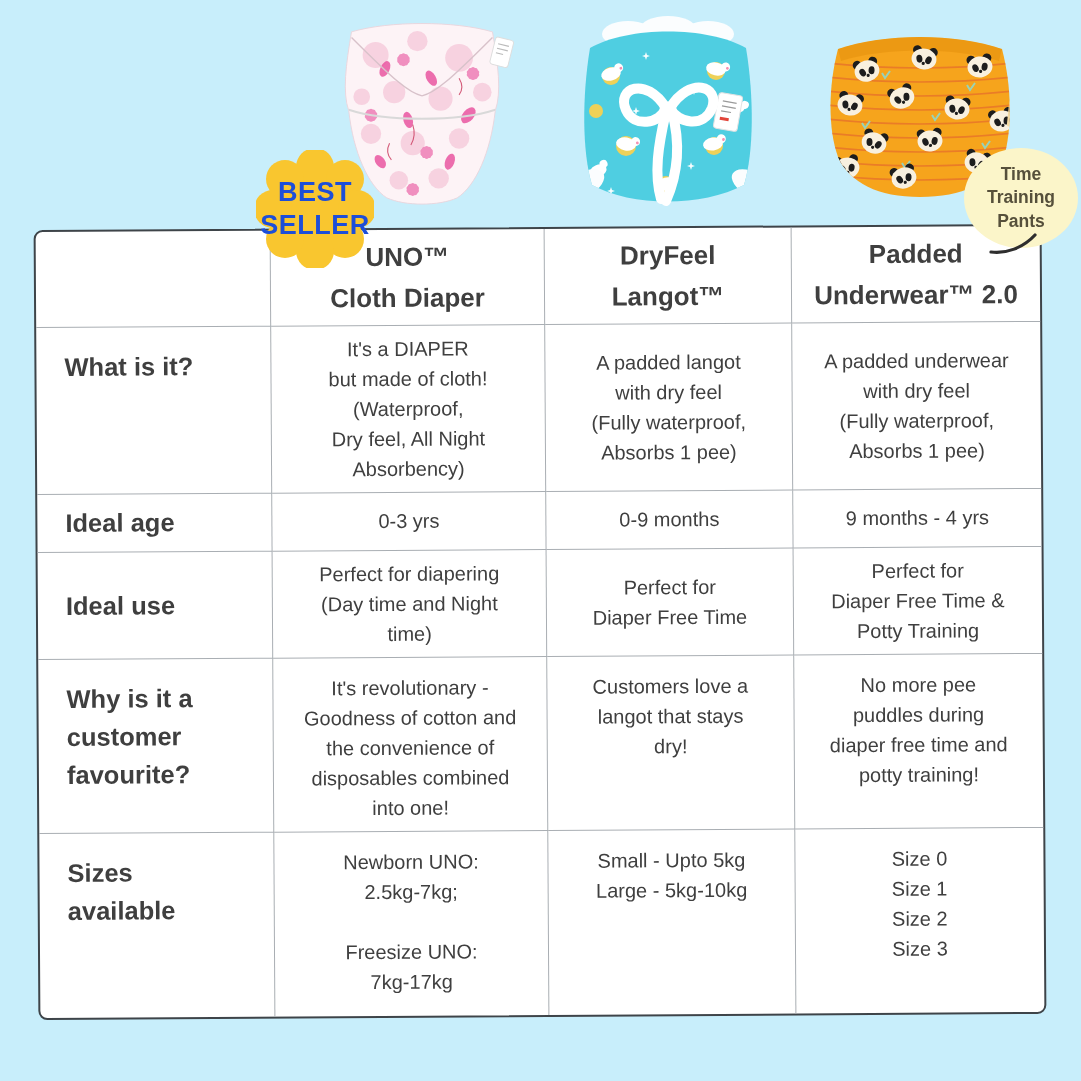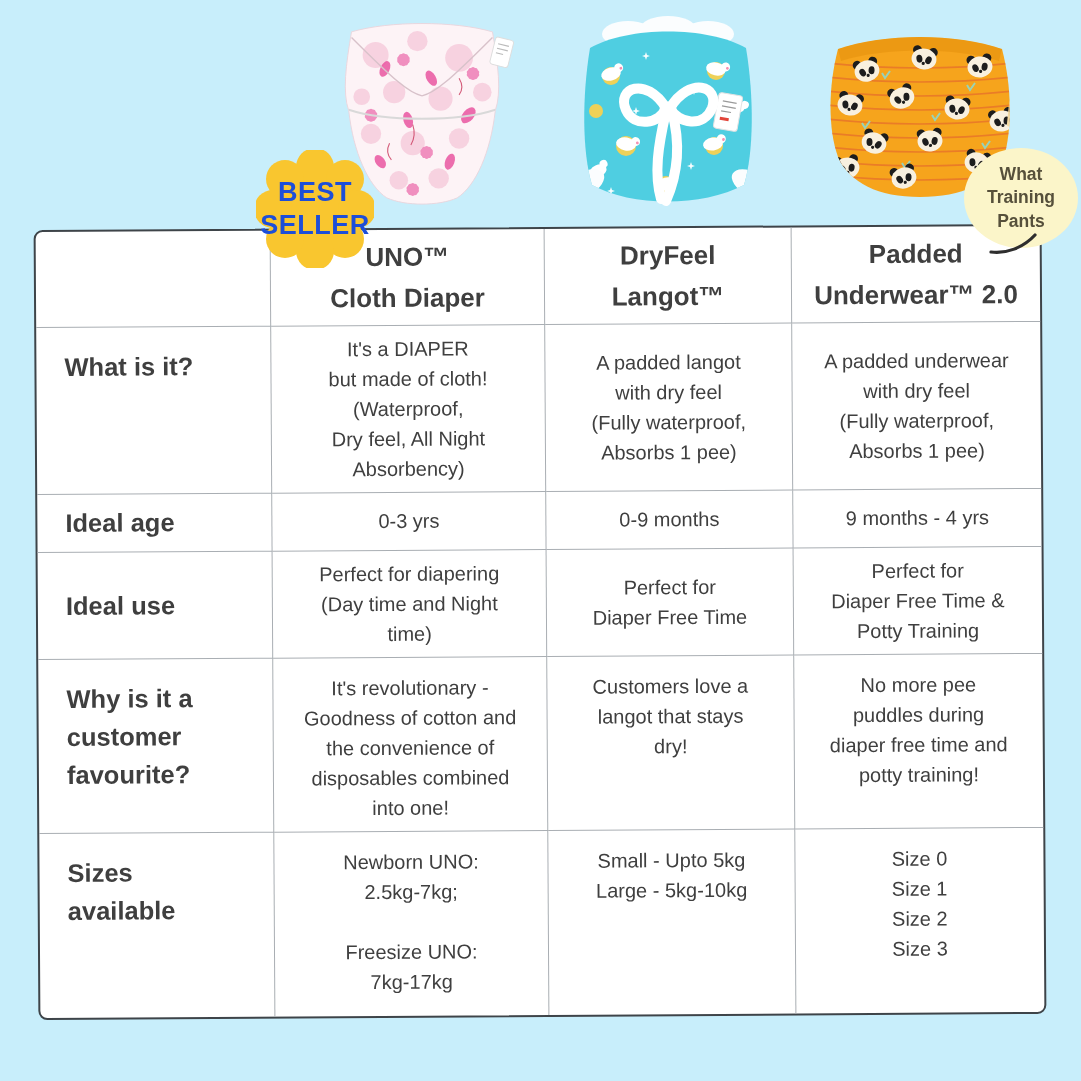--- a/index.html
+++ b/index.html
@@ -370,21 +370,21 @@
           <circle cx="29" cy="89" r="19"></circle>
         <circle cx="17" cy="59" r="19"></circle>
           <circle cx="29" cy="29" r="19"></circle>
       </g>
     </svg>
     <div class="txt">BEST
 SELLER</div>
   </div>
 
   <div class="badge-potty">
-    <span>What
+    <span>Time
 Training
 Pants</span>
   </div>
 
   <svg class="pointer-arc" viewBox="0 0 52 26">
     <path d="M47,4 C35,17 18,23 3,21" stroke="#2E2E2E" stroke-width="3.2" fill="none" stroke-linecap="round"></path>
   </svg>
 
   <div class="comp-table">
 

